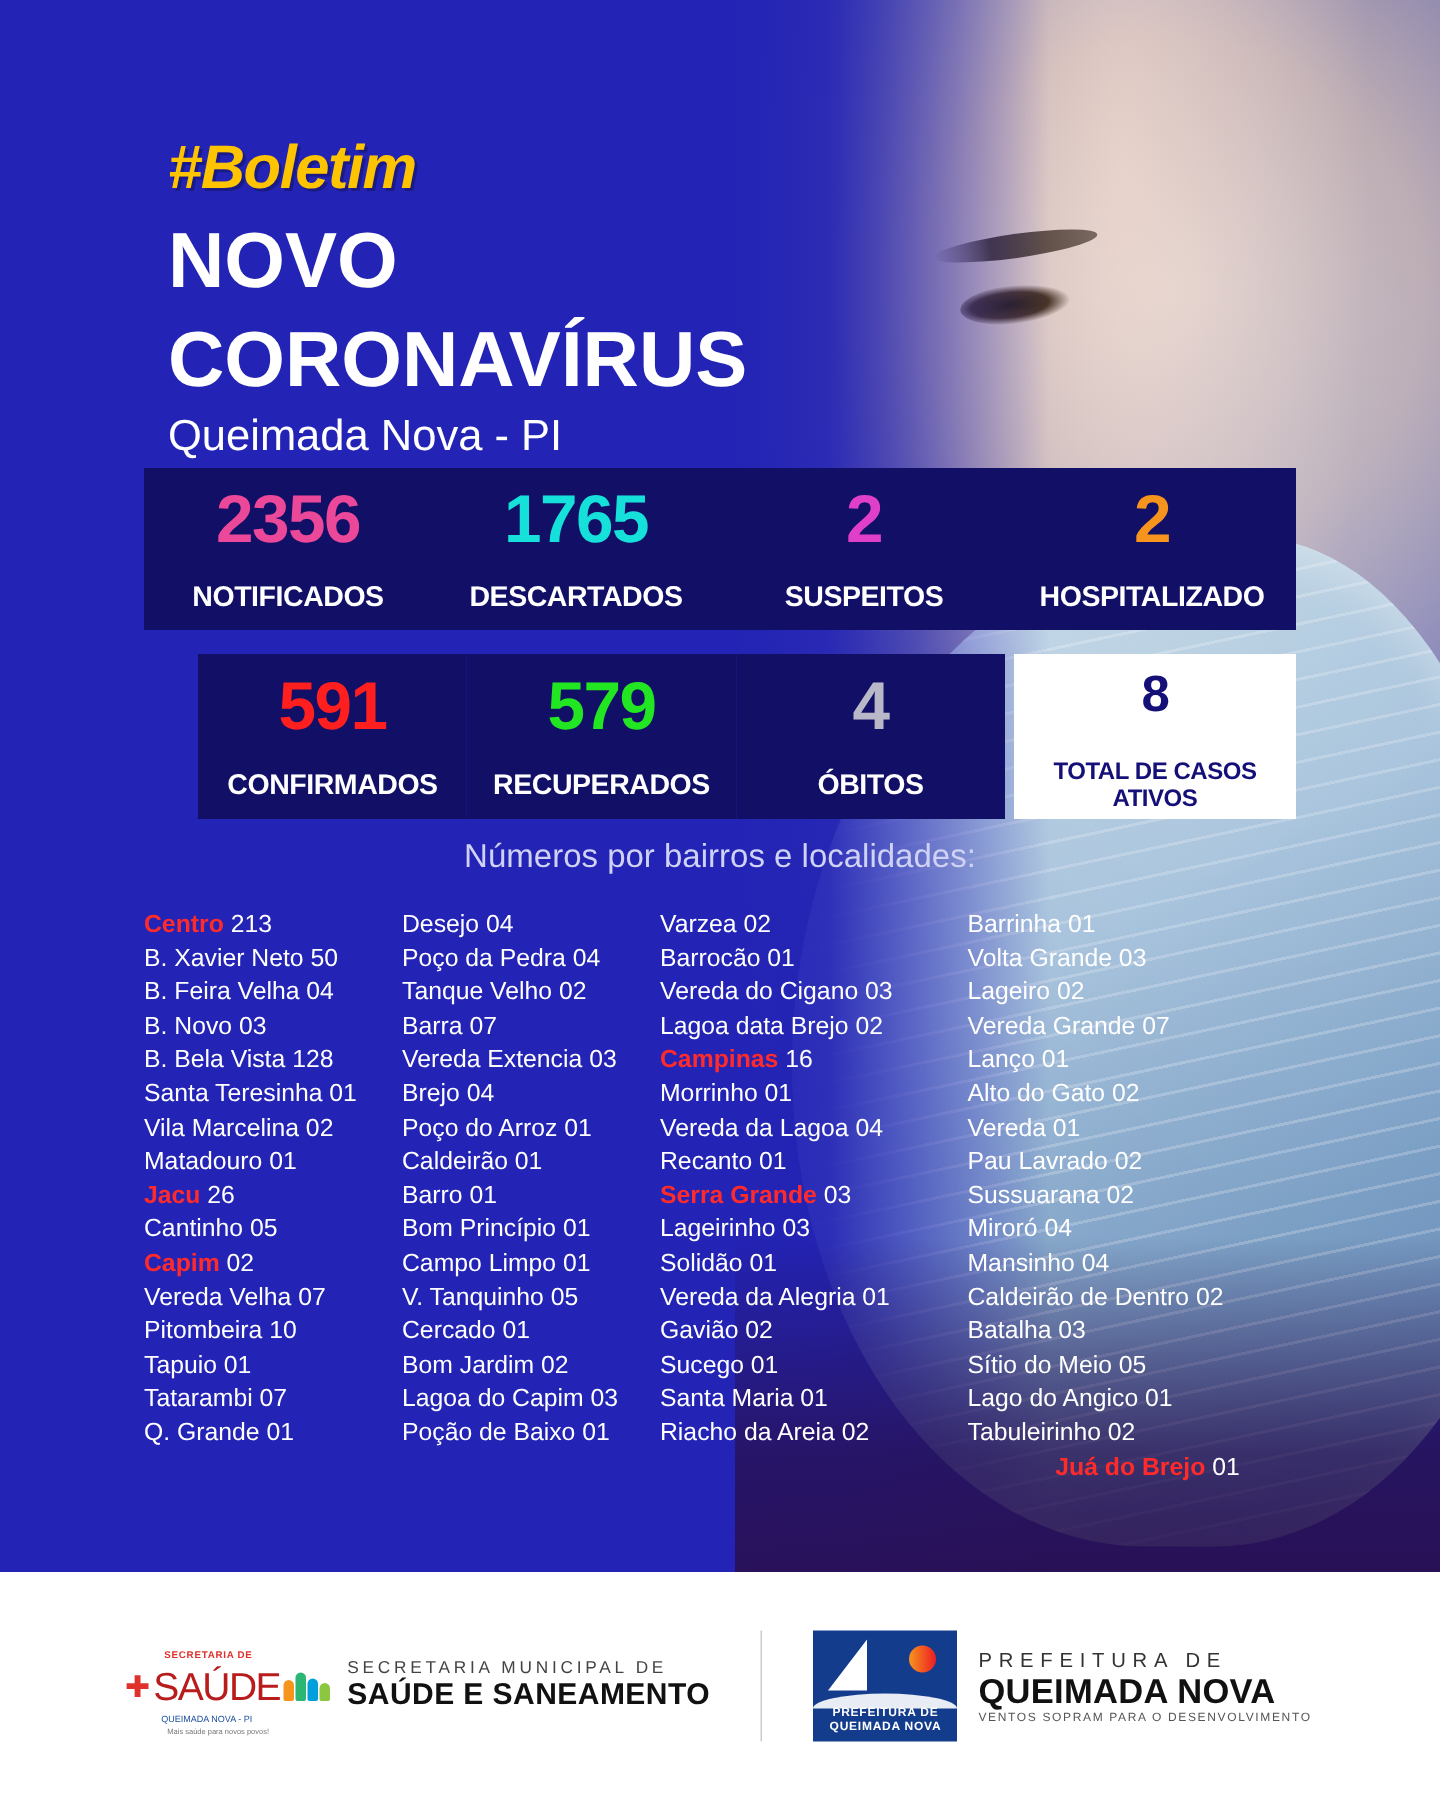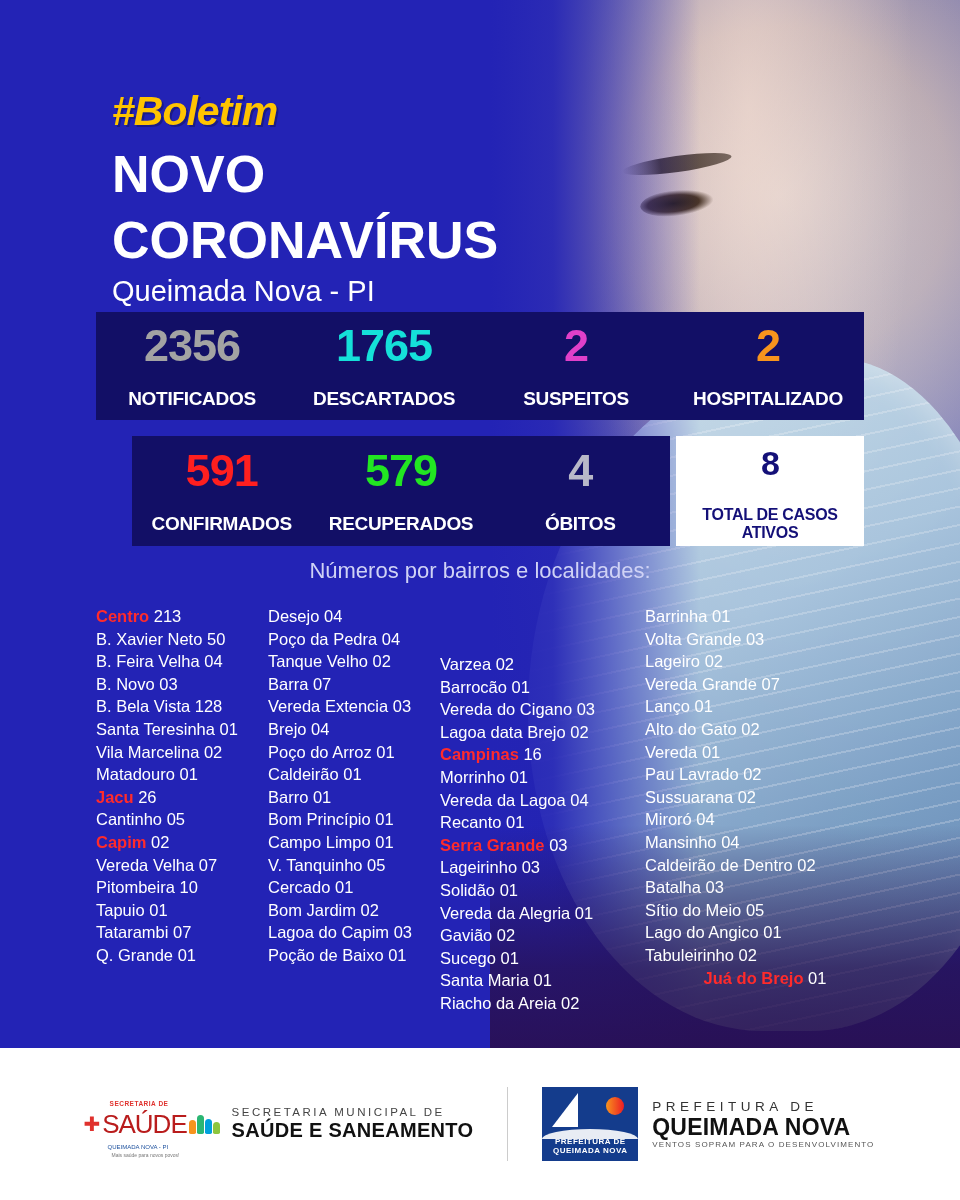--- a/index.html
+++ b/index.html
@@ -130,21 +130,21 @@
   }
 
   
   .hoods {
     position: absolute; left: 96px; top: 605px; width: 790px;
     z-index: 5;
     display: flex; gap: 0;
   }
   .col { width: 172px; }
   .col:nth-child(2) { width: 172px; }
-  .col:nth-child(3) { width: 205px; margin-top: 48px; }
+  .col:nth-child(3) { width: 205px; }
   .col:nth-child(4) { width: 240px; }
   .hood {
     font-size: 16.5px; line-height: 22.6px; color: #ffffff;
     white-space: nowrap;
   }
   .hood .nm { color: #ffffff; }
   .hood.active .nm { color: #ff2b2b; font-weight: bold; }
   .hood .vl { color: #ffffff; }
   .col.c4 { text-align: left; }
   .col.c4 .last { text-align: center; }
@@ -225,21 +225,21 @@
 
   <div class="header">
     <div class="hash">#Boletim</div>
     <div class="h1">NOVO</div>
     <div class="h1">CORONAVÍRUS</div>
     <div class="h2">Queimada Nova - PI</div>
   </div>
 
   <div class="stats1">
     <div class="stat">
-      <div class="num" style="color:#a3a3a3">2356</div>
+      <div class="num" style="color:#ec4899">2356</div>
       <div class="lbl">NOTIFICADOS</div>
     </div>
     <div class="stat">
       <div class="num" style="color:#15e0d9">1765</div>
       <div class="lbl">DESCARTADOS</div>
     </div>
     <div class="stat">
       <div class="num" style="color:#e040c9">2</div>
       <div class="lbl">SUSPEITOS</div>
     </div>

